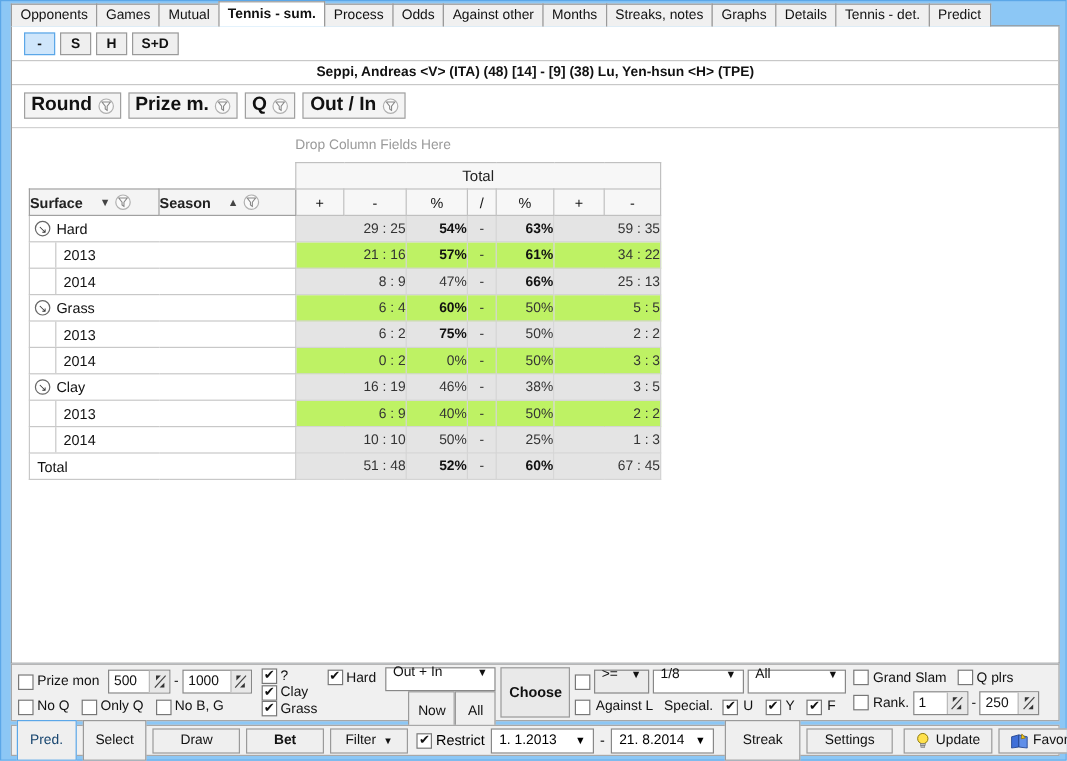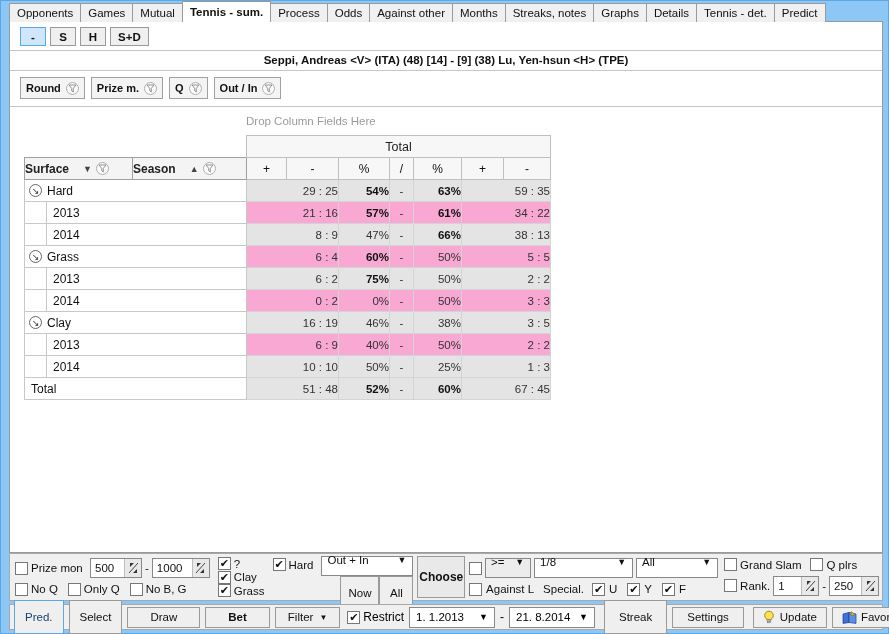--- a/index.html
+++ b/index.html
@@ -103,21 +103,21 @@
   }
 
   
   .filterrow {
     flex: none; padding: 6px 0 7px 10px;
     display: flex; gap: 6px; border-bottom: 1px solid #c8c8c8;
   }
   .pivfield {
     height: 22px; border: 1px solid #a0a0a0; background: #f4f4f4;
     display: flex; align-items: center; gap: 5px; padding: 0 5px;
-    font-size: 11px; font-weight: bold; color: #111;
+    font-size: 16px; font-weight: bold; color: #111;
   }
   .funnel {
     width: 13px; height: 13px; border-radius: 50%;
     border: 1px solid #b0b0b0; background: #fafafa;
     display:flex; align-items:center; justify-content:center; flex:none;
   }
   .funnel svg { display:block; }
   .sortarrow { font-size: 9px; color: #444; margin-left: 10px; }
 
   
@@ -165,21 +165,21 @@
     margin-right: 5px; vertical-align: middle; font-size: 9px; color:#333;
     flex: none;
   }
   .lvl1inner { display:flex; align-items:center; }
 
   td.val {
     border: 1px solid #d4d4d4; border-top: none;
     height: 22px; text-align: right; padding-right: 6px;
     background: #e4e4e4; color: #333; white-space: nowrap;
   }
-  td.val.alt { background: #f9a8d4; margin-left: 44px; }
+  td.val.alt { background: #bef264; margin-left: 44px; }
   td.val.b { font-weight: bold; color: #111; }
   td.val.mid { text-align: center; padding-right: 0; }
   tr.totalrow td.rowlbl { background:#fff; }
   tr.totalrow td.val { background: #e4e4e4; }
 
   
   .optpanel {
     flex: none; margin: 0 5px 0 8px;
     background: #f0f0f0;
     border: 1px solid #a8a8a8;
@@ -388,21 +388,21 @@
           <td class="rowlbl lvl2" colspan="2">
             <span class="lvl2inner">
                   <span class="lvl2indent"></span>
                   <span class="lvl2txt">2014</span>
                 </span>
           </td>
           <td class="val" colspan="2">8 : 9</td>
           <td class="val">47%</td>
           <td class="val mid">-</td>
           <td class="val b">66%</td>
-          <td class="val" colspan="2">38 : 13</td>
+          <td class="val" colspan="2">25 : 13</td>
         </tr>
 
         <tr>
           <td class="rowlbl lvl1" colspan="2">
             <span class="lvl1inner">
                   <span class="expicon">↘</span>
                   <span>Grass</span>
                 </span>
           </td>
           <td class="val alt" colspan="2">6 : 4</td>
@@ -574,21 +574,21 @@
 
     <div class="choosebtn">Choose</div>
 
     <div class="optcol">
       <div class="optrow">
         <span class="cb"></span>
         <span class="sel-box grey" style="width:46px;">
           <span>&gt;=</span>
           <span class="caret">▼</span>
         </span>
-        <span class="sel-box" style="width:99px;">
+        <span class="sel-box" style="width:76px;">
           <span>1/8</span>
           <span class="caret">▼</span>
         </span>
         <span class="sel-box" style="width:82px;">
           <span>All</span>
           <span class="caret">▼</span>
         </span>
       </div>
       <div class="optrow" style="gap:4px;">
         <span class="cb"></span>

